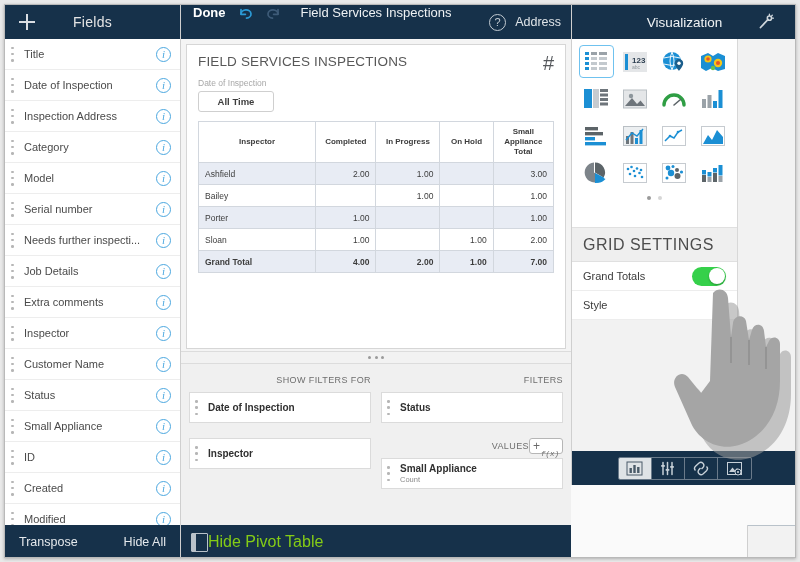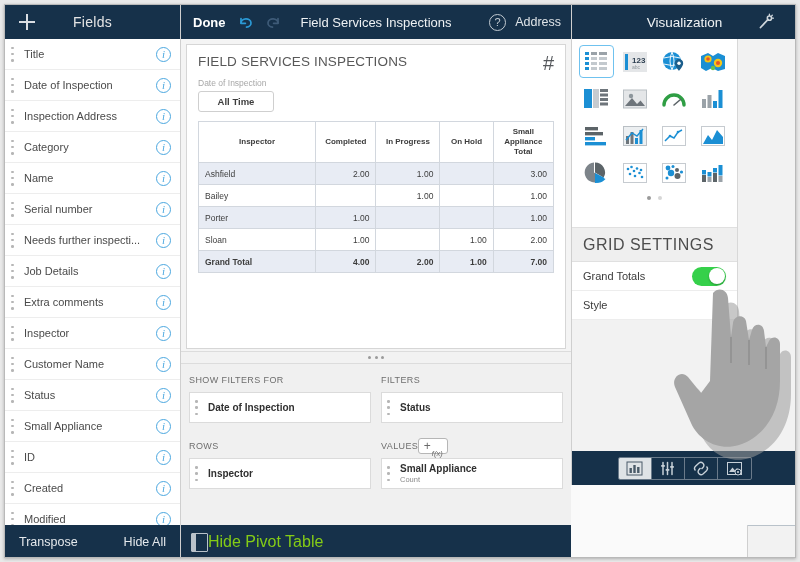--- a/index.html
+++ b/index.html
@@ -96,21 +96,21 @@
   }
 
   
   .center {
     position: absolute; left: 176px; top: 0;
     width: 390px; height: 554px;
     background: #f4f4f4;
   }
   .topbar {
     height: 34px; background: #16314a;
-    display: flex; align-items: center;
+    display: flex; 
     color: #e8ecef; position: relative;
   }
   .tb-done { font-size: 13px; margin-left: 12px; color: #ffffff; font-weight: 600; }
   .tb-undo, .tb-redo {
     margin-left: 11px; width: 17px; height: 17px;
     display: inline-flex; align-items: center; justify-content: center;
   }
   .tb-title {
     position: absolute; left: 0; right: 0; text-align: center;
     font-size: 13px; color: #eef1f3; pointer-events: none;
@@ -176,31 +176,31 @@
   }
   .grip i { width: 3px; height: 3px; border-radius: 50%; background: #9a9a9a; margin: 0 1.7px; display: block; }
 
   .shelves {
     position: absolute; left: 0; right: 0; top: 359px; bottom: 34px;
     background: #f0f0f0; padding: 8px 8px 0 8px;
   }
   .shelf-row { display: flex; gap: 10px; margin-bottom: 15px; position: relative; }
   .shelf { flex: 1 1 0; min-width: 0; }
   .shelf-head {
-    display: flex; align-items: center; justify-content: flex-start;
+    display: flex; align-items: center; justify-content: flex-end;
     height: 16px; margin-bottom: 4px;
   }
   .shelf-title { font-size: 9px; color: #6e6e6e; letter-spacing: .4px; }
   .fx-btn {
     border: 1px solid #b6b6b6; background: #fff; border-radius: 3px;
     height: 16px; min-width: 30px; display: flex; align-items: center; justify-content: center;
     font-size: 9px; color: #6a6a6a; gap: 1px; padding: 0 3px;
   }
   .fx-btn .plus { font-size: 12px; line-height: 1; }
-  .fx-btn .fx { font-size: 7.5px; font-family: Liberation Sans, sans-serif; font-style: italic; margin-top: 15px; }
+  .fx-btn .fx { font-size: 7.5px; font-family: Liberation Mono, monospace; font-style: italic; margin-top: 15px; }
   .pill {
     background: #ffffff; border: 1px solid #dbdbdb;
     height: 31px; display: flex; align-items: center;
     padding-left: 5px; padding-right: 6px;
   }
   .pill.tall { height: 31px; }
   .pill-texts { display: flex; flex-direction: column; justify-content: center; overflow: hidden; }
   .pill-label { font-size: 10px; font-weight: bold; color: #303030; white-space: nowrap; }
   .pill-sub { font-size: 7.5px; color: #8a8a8a; margin-top: 1px; }
 
@@ -343,21 +343,21 @@
             </span>
             <span class="field-label">Category</span>
             <span class="info-icon">i</span>
           </div>
           <div class="field-row">
             <span class="drag-dots">
               <i></i>
               <i></i>
               <i></i>
             </span>
-            <span class="field-label">Name</span>
+            <span class="field-label">Model</span>
             <span class="info-icon">i</span>
           </div>
           <div class="field-row">
             <span class="drag-dots">
               <i></i>
               <i></i>
               <i></i>
             </span>
             <span class="field-label">Serial number</span>
             <span class="info-icon">i</span>
@@ -583,23 +583,20 @@
                 </span>
               <span class="pill-texts">
                 <span class="pill-label">Status</span>
               </span>
             </div>
           </div>
         </div>
 
         <div class="shelf-row">
           <div class="shelf">
-            <div class="shelf-head">
-              <span class="shelf-title">ROWS</span>
-            </div>
             <div class="pill">
               <span class="drag-dots">
                   <i></i>
                   <i></i>
                   <i></i>
                 </span>
               <span class="pill-texts">
                 <span class="pill-label">Inspector</span>
               </span>
             </div>

